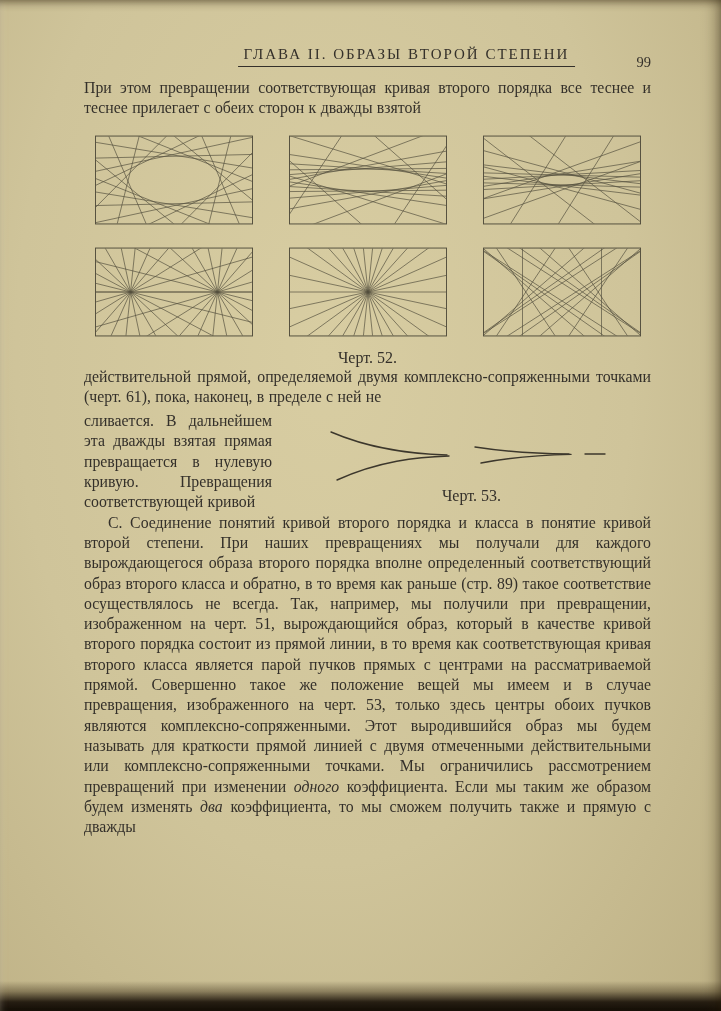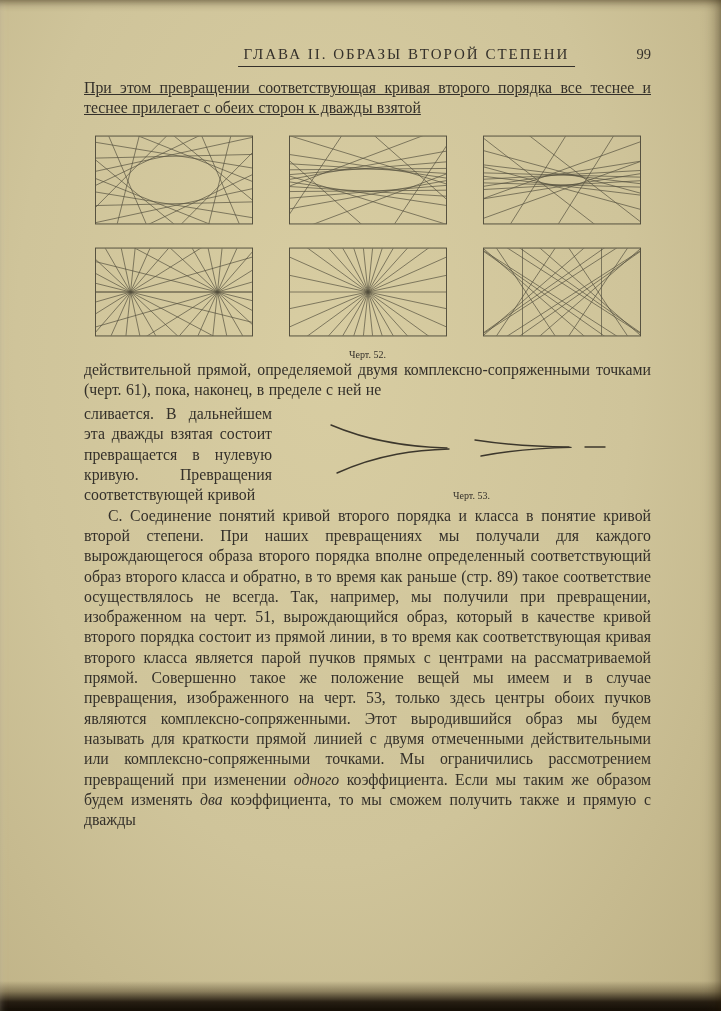--- a/index.html
+++ b/index.html
@@ -25,45 +25,45 @@
     background:linear-gradient(to bottom, rgba(40,28,10,0) 0%, rgba(45,32,12,.4) 35%, rgba(22,14,6,.9) 70%, var(--edge) 100%);
   }
   .content{position:absolute; left:84px; top:46px; width:567px;}
 
   .running-head{position:relative; height:20px; margin-bottom:12px;}
   .head-title{
     position:absolute; left:50%; transform:translateX(-50%); top:0;
     font-size:15px; letter-spacing:2px; white-space:nowrap;
     border-bottom:1px solid var(--ink); padding:0 6px 3px 6px;margin-left:39px;
   }
-  .page-num{position:absolute; right:0; top:0; font-size:14.5px;}
+  .page-num{position:absolute; right:0; top:8px; font-size:14.5px;}
 
   p.body{
     margin:0; font-size:15.8px; line-height:20.3px; text-align:justify;
     hyphens:auto; -webkit-hyphens:auto; word-spacing:.4px;
   }
   p.body em{font-style:italic;}
   p.body b{font-weight:normal;}
-  .intro{margin-top:0;text-decoration:underline;}
+  .intro{margin-top:0;}
   .para1{margin-top:18px;}
   .para2{margin-top:2px;}
   .paraC{margin-top:2px; text-indent:24px;}
 
   figure{margin:0;}
   .fig52{margin-top:16px;}
   .fig-grid{display:grid; grid-template-columns:repeat(3,158px); gap:22px 36px; justify-content:center;}
   .fig52-panel{width:158px; height:90px; display:block;}
-  figcaption{font-size:10px; text-align:center; color:var(--ink);}
+  figcaption{font-size:16px; text-align:center; color:var(--ink);}
   .fig52 figcaption{margin-top:12px;}
 
   .wrap-row{display:flex; gap:20px; margin-top:4px; align-items:flex-start;}
   .narrow{width:188px; flex:0 0 auto;}
   .fig53{flex:1 1 auto; display:flex; flex-direction:column; align-items:center; padding-top:14px;}
   .fig53 svg{width:290px; height:62px; display:block;}
-  .fig53 figcaption{margin-top:10px;}
+  .fig53 figcaption{}
   .fig53 path,.fig53 line{stroke:#3c372c; stroke-width:1.4; fill:none; stroke-linecap:round;}
 </style>
 </head>
 <body>
 
 <div class="page" lang="ru">
   <div class="content">
 
     <div class="running-head">
       <span class="head-title">ГЛАВА II. ОБРАЗЫ ВТОРОЙ СТЕПЕНИ</span>
@@ -241,21 +241,21 @@
             </g>
             <rect x="-79.5" y="-44.5" width="159" height="89" style="fill:none;stroke:var(--line);stroke-width:1"></rect>
           </svg>
         </div>
       <figcaption>Черт. 52.</figcaption>
     </figure>
 
     <p class="body para1">действительной прямой, определяемой двумя комплексно-сопряженными точками (черт. 61), пока, наконец, в пределе с ней не</p>
 
     <div class="wrap-row">
-      <p class="body narrow">сливается. В дальнейшем эта дважды взятая состоит превращается в нулевую кривую. Превращения соответствующей кривой</p>
+      <p class="body narrow">сливается. В дальнейшем эта дважды взятая прямая превращается в нулевую кривую. Превращения соответствующей кривой</p>
       <figure class="fig53">
         <svg viewBox="0 0 290 62">
           <g>
             <path d="M4,7 C46,25 86,29 120,30"></path>
             <path d="M10,55 C52,36 90,32 122,31"></path>
           </g>
           <g>
             <path d="M148,22 C180,27 214,28.6 242,29"></path>
             <path d="M154,38 C186,32 218,30 244,29.4"></path>
             <line x1="258" y1="29" x2="278" y2="29"></line>

